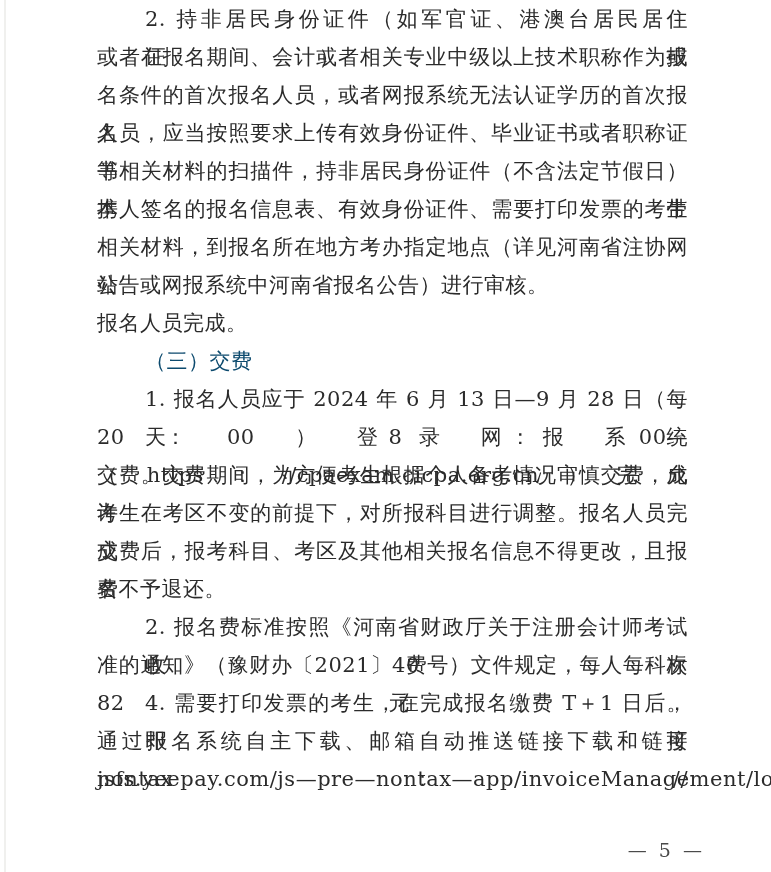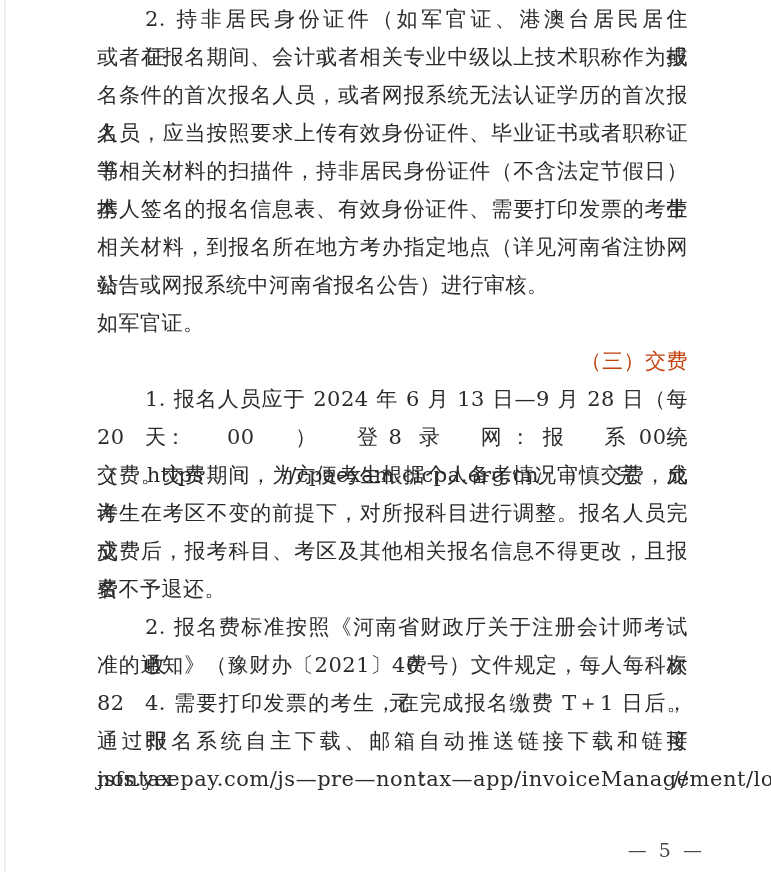--- a/index.html
+++ b/index.html
@@ -39,22 +39,21 @@
   }
   .line.stretch {
     white-space: normal;
     text-align: justify;
     text-align-last: justify;
   }
   .line.indent {
     padding-left: 48px;
   }
   .line.heading {
-    color: #c2410c;
-    text-align: right;
+    color: #0c4a6e;
   }
   .page-number {
     position: absolute;
     top: 836px;
     right: 66px;
     height: 28px;
     line-height: 28px;
     font-size: 19px;
     color: #4a4a4a;
     letter-spacing: 3px;
@@ -68,21 +67,21 @@
 
   <div class="text-block">
     <div class="line indent stretch">2. 持非居民身份证件（如军官证、港澳台居民居住证），或</div>
     <div class="line stretch">或者在报名期间、会计或者相关专业中级以上技术职称作为报</div>
     <div class="line stretch">名条件的首次报名人员，或者网报系统无法认证学历的首次报名</div>
     <div class="line stretch">人员，应当按照要求上传有效身份证件、毕业证书或者职称证书</div>
     <div class="line stretch">等相关材料的扫描件，持非居民身份证件（不含法定节假日）携带</div>
     <div class="line stretch">本人签名的报名信息表、有效身份证件、需要打印发票的考生</div>
     <div class="line stretch">相关材料，到报名所在地方考办指定地点（详见河南省注协网站</div>
     <div class="line">公告或网报系统中河南省报名公告）进行审核。</div>
-    <div class="line">如军官证。</div>
+    <div class="line">报名人员完成。</div>
     <div class="line indent heading">（三）交费</div>
     <div class="line indent stretch">1. 报名人员应于 2024 年 6 月 13 日—9 月 28 日（每天 8：00—</div>
     <div class="line stretch">20：00）登录网报系统（https：//cpaexam.cicpa.org.cn）完成</div>
     <div class="line stretch">交费。交费期间，为方便考生根据个人备考情况审慎交费，允许</div>
     <div class="line stretch">考生在考区不变的前提下，对所报科目进行调整。报名人员完成</div>
     <div class="line stretch">交费后，报考科目、考区及其他相关报名信息不得更改，且报名</div>
     <div class="line">费不予退还。</div>
     <div class="line indent stretch">2. 报名费标准按照《河南省财政厅关于注册会计师考试收费标</div>
     <div class="line stretch">准的通知》（豫财办〔2021〕40 号）文件规定，每人每科次 82 元。</div>
     <div class="line indent stretch">4. 需要打印发票的考生，在完成报名缴费 T＋1 日后，即可</div>

